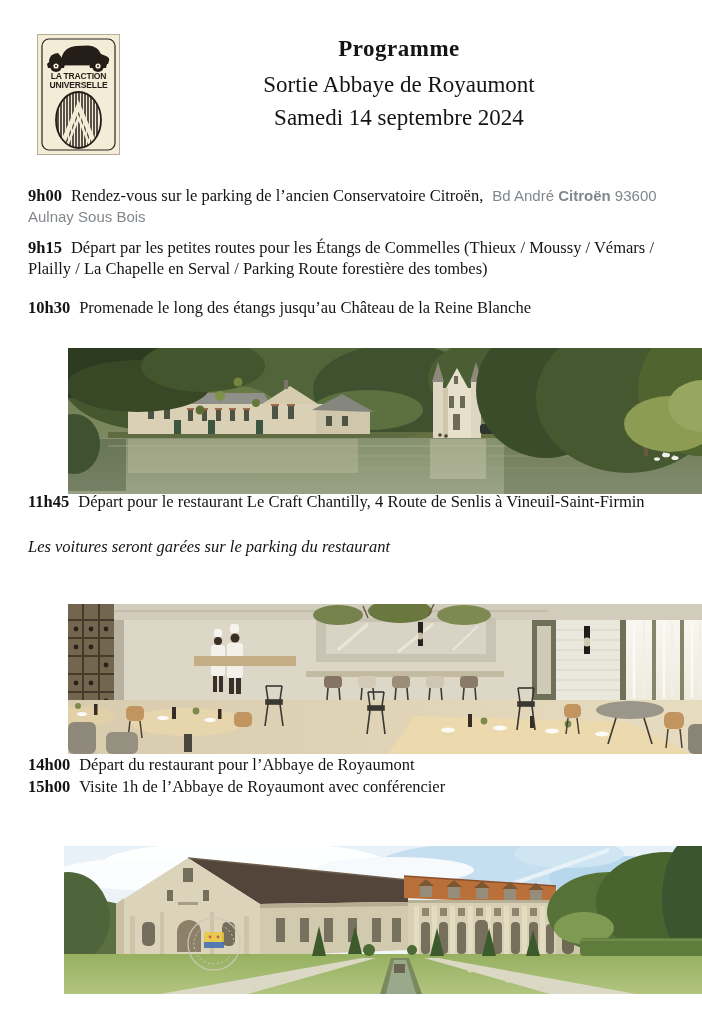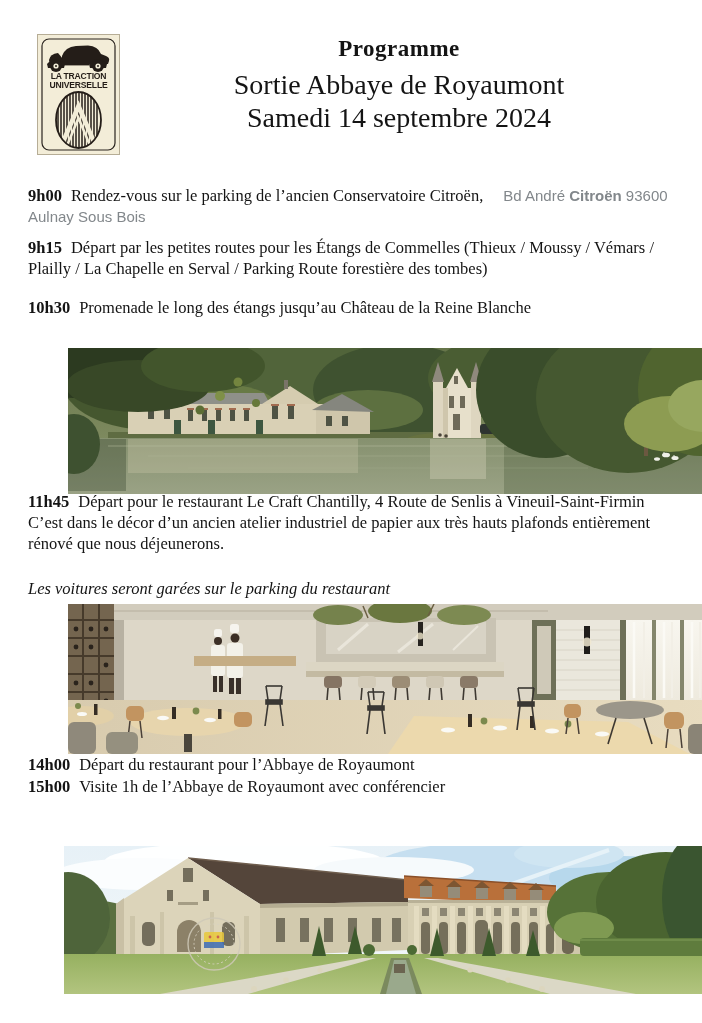--- a/index.html
+++ b/index.html
@@ -1,25 +1,25 @@
 <!DOCTYPE html>
 <html><head>
 <meta charset="utf-8">
 <style>
   html,body{margin:0;padding:0;background:#ffffff;}
   .page{position:relative;width:702px;height:1023px;background:#ffffff;overflow:hidden;
         font-family:"Liberation Serif", serif;color:#141414;}
   .logo{position:absolute;left:37px;top:34px;width:83px;height:121px;}
   .heading{position:absolute;left:128px;top:30px;width:542px;text-align:center;}
   .title{font-size:23px;font-weight:bold;line-height:38px;letter-spacing:.5px;}
-  .subtitle{font-size:28px;line-height:33px;}
+  .subtitle{font-size:23px;line-height:33px;}
   .item{position:absolute;left:28px;width:650px;margin:0;font-size:16.5px;line-height:21px;}
   .time{font-weight:bold;margin-right:9px;}
   .addr{font-family:"Liberation Sans", sans-serif;font-size:15px;color:#82878b;}
-  .addr-start{margin-left:20px;}
+  .addr-start{margin-left:9px;}
   .addr-b{font-weight:bold;margin-top:24px;}
   .block{display:block;}
   .it{font-style:italic;margin-top:24px;}
   .photo{position:absolute;display:block;}
   .photo svg{display:block;width:100%;height:100%;}
   #photo1{left:28px;top:332px;width:644px;height:146px;}
   #photo2{left:28px;top:588px;width:644px;height:150px;}
   #photo3{left:24px;top:830px;width:646px;height:148px;}
 </style>
 </head>
@@ -206,21 +206,20 @@
           <ellipse cx="607" cy="110" rx="3.6" ry="2"></ellipse>
           <ellipse cx="589" cy="111" rx="3" ry="1.8"></ellipse>
       <line x1="596" y1="104" x2="596" y2="107" stroke="#f0f0e8" stroke-width="1"></line>
       <line x1="606" y1="107" x2="606" y2="110" stroke="#f0f0e8" stroke-width="1"></line>
     </g>
   </svg>
   </figure>
 
   <p class="item" style="top:491px">
     <span class="block"><span class="time">11h45</span><span>Départ pour le restaurant Le Craft Chantilly, 4 Route de Senlis à Vineuil-Saint-Firmin</span></span>
-    <span class="block">C’est dans le décor d’un ancien atelier industriel de papier aux très hauts plafonds entièrement rénové que nous déjeunerons.</span>
     <span class="block it">Les voitures seront garées sur le parking du restaurant</span>
   </p>
 
   <figure class="photo" id="photo2">
   <svg viewBox="0 0 644 150" preserveAspectRatio="none">
     <defs>
       <linearGradient id="gf" x1="0" y1="0" x2="1" y2="0">
         <stop offset="0" stop-color="#d8cbae"></stop>
             <stop offset="1" stop-color="#e8dcc0"></stop>
       </linearGradient>

